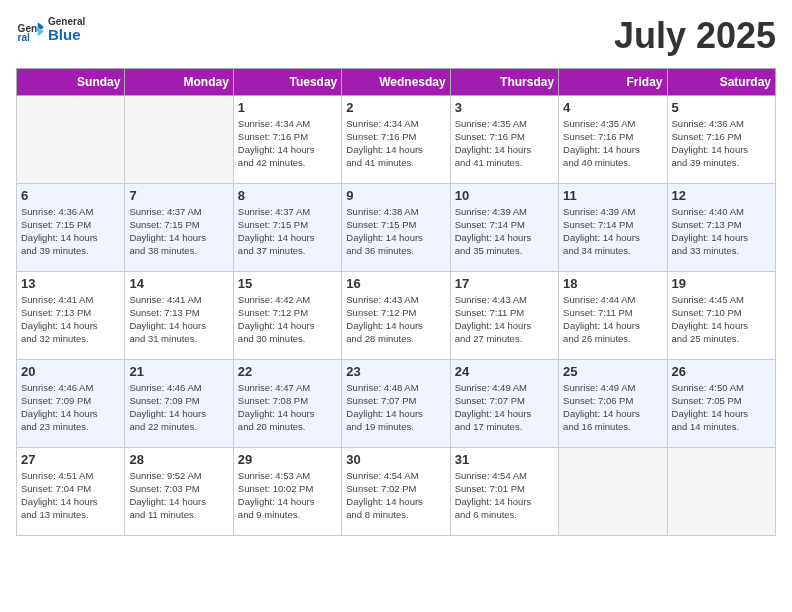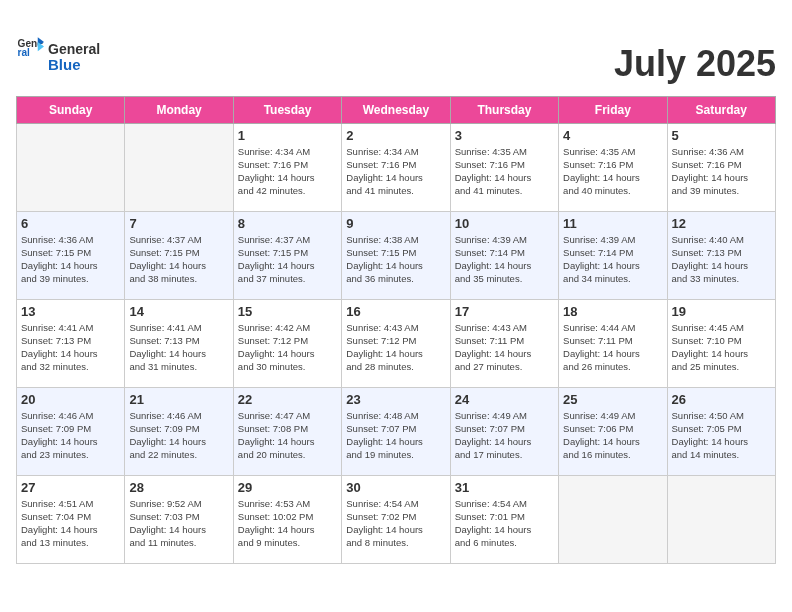--- a/index.html
+++ b/index.html
@@ -26,38 +26,37 @@
       height: 28px;
     }
     .title-block {
       text-align: right;
     }
     .month-title {
       font-size: 36px;
       font-weight: bold;
       color: #333;
       line-height: 1.1;
-      margin-top: 28px;
     }
     .subtitle {
       font-size: 15px;
       color: #444;
     }
     table {
       width: 100%;
       border-collapse: collapse;
       table-layout: fixed;
     }
     th {
-      background: #ec4899;
+      background: #a21caf;
       color: #fff;
       font-size: 12px;
       font-weight: bold;
       padding: 6px 4px;
-      text-align: center;
+      text-align: right;
       border: 1px solid #aaa;
     }
     td {
       vertical-align: top;
       font-size: 10px;
       color: #333;
       padding: 4px 4px;
       border: 1px solid #ccc;
       height: 88px;
       background: #fff;
@@ -89,21 +88,21 @@
 
 <div class="header">
   <div class="logo">
     <svg class="logo-icon" viewBox="0 0 36 36">
       <text x="2" y="20" font-size="13" font-weight="bold" fill="#333">Gene</text>
       <text x="2" y="32" font-size="13" font-weight="bold" fill="#1565c0">ral</text>
       <polygon points="28,8 36,14 28,20" fill="#1565c0"></polygon>
       <polygon points="28,14 36,20 28,26" fill="#4fc3f7"></polygon>
     </svg>
     <div>
-      <div style="font-size:14px;font-weight:bold;color:#333;line-height:1.1;margin-top:26px;">General</div>
+      <div style="font-size:10px;font-weight:bold;color:#333;line-height:1.1;">General</div>
       <div style="font-size:15px;font-weight:bold;color:#1565c0;line-height:1.1;">Blue</div>
     </div>
   </div>
   <div class="title-block">
     <div class="month-title">July 2025</div>
   </div>
 </div>
 
 <table>
   <thead>

